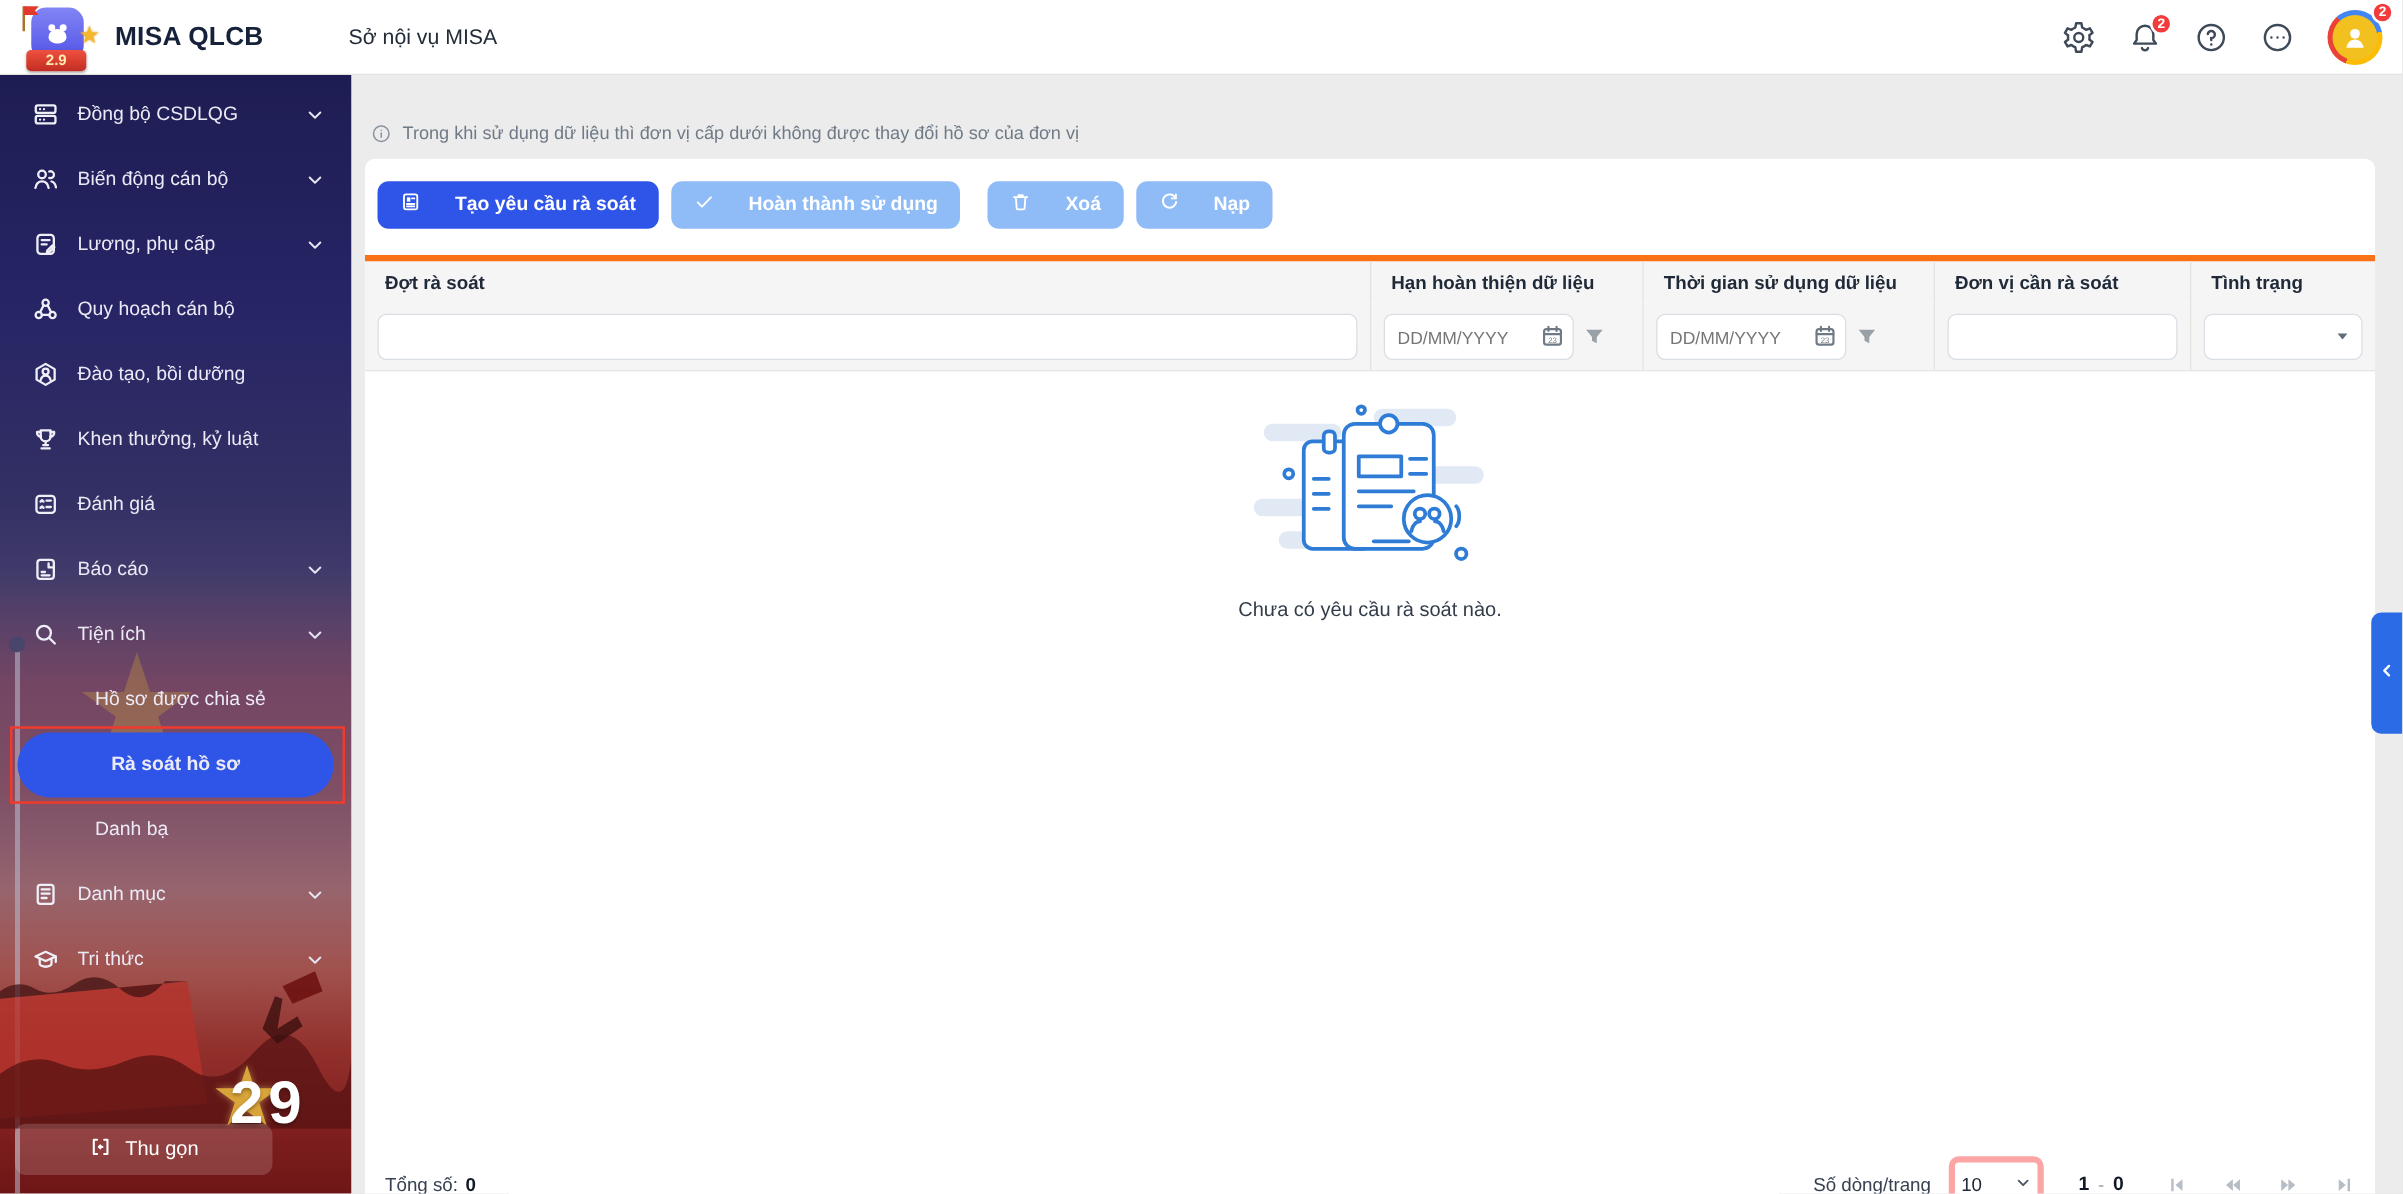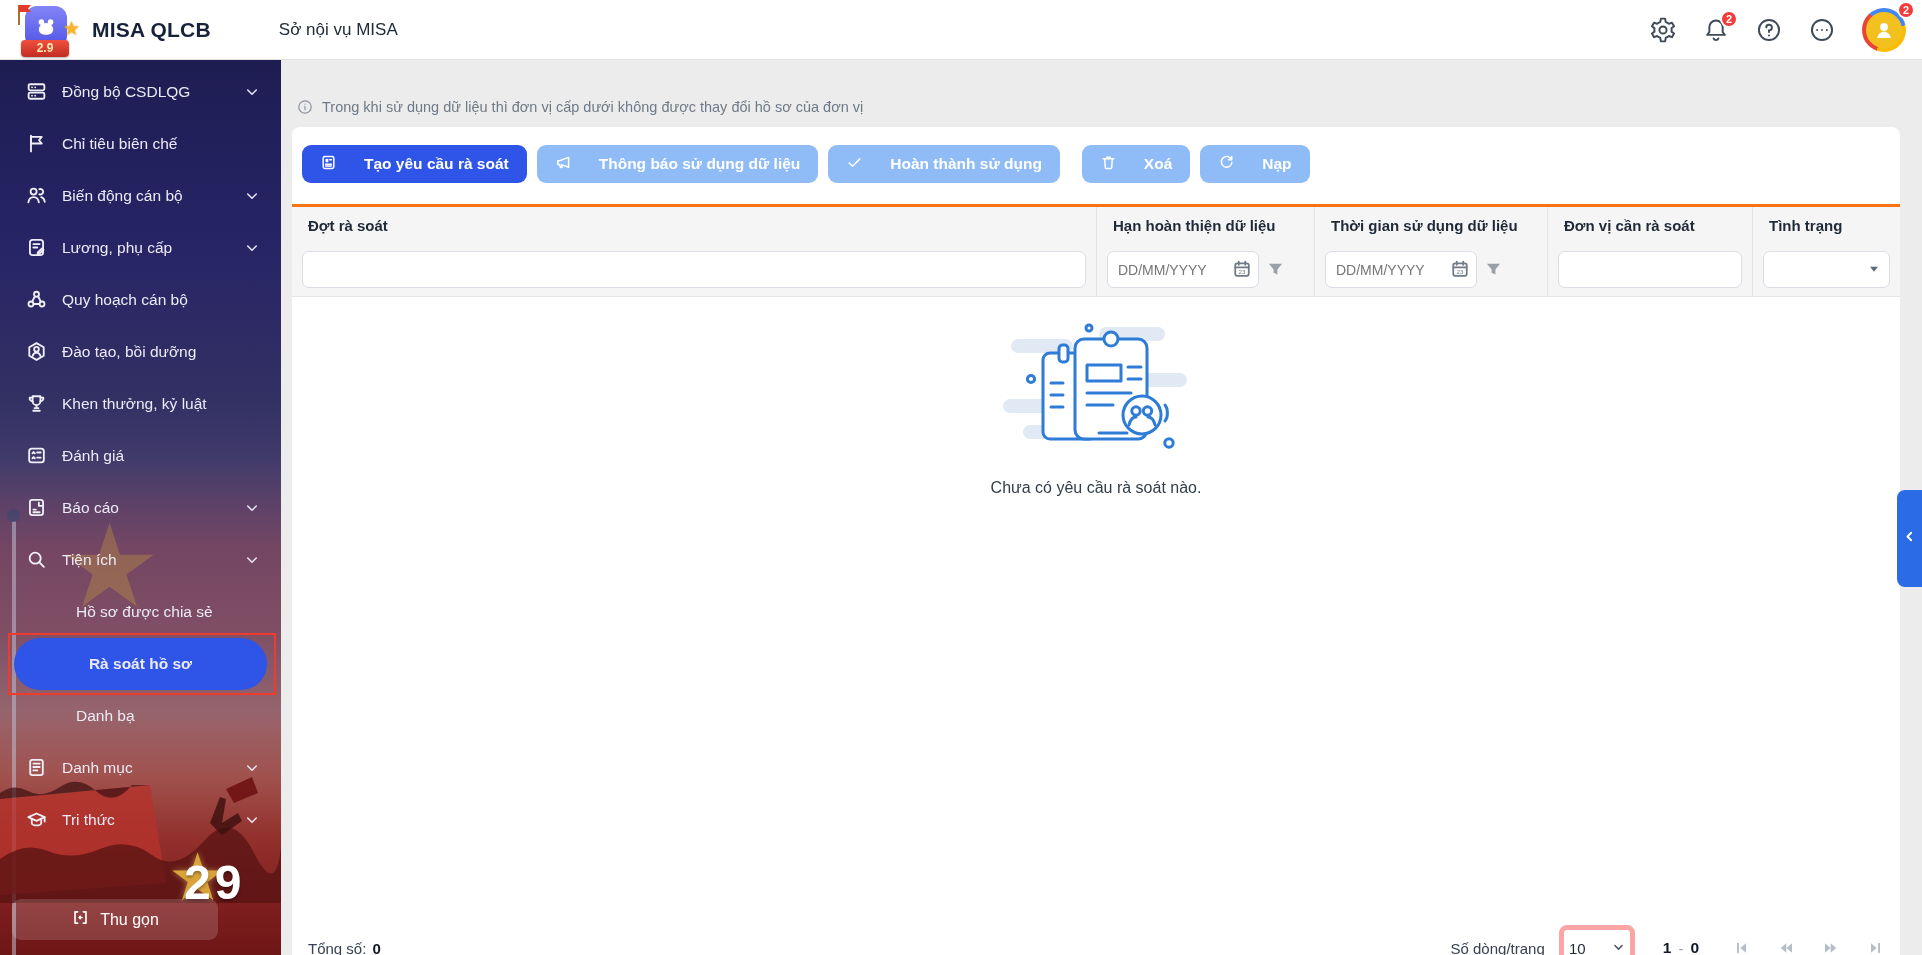--- a/index.html
+++ b/index.html
@@ -64,21 +64,21 @@
   .info-bar svg{width:16px;height:16px;color:#8a939e;flex:none;}
   .card{position:absolute;left:11px;right:22px;top:38px;bottom:10px;background:#fff;border-radius:8px;overflow:hidden;}
   .toolbar{height:77px;box-sizing:border-box;padding:18px 16px 0 10px;display:flex;gap:10px;}
   .btn{height:38px;border:none;border-radius:9px;padding:0 18px;display:flex;align-items:center;gap:27px;
       color:#fff;font-size:15.5px;font-weight:600;cursor:pointer;font-family:inherit;white-space:nowrap;}
   .btn svg{width:17px;height:17px;}
   .btn.primary{background:#2f55e8;}
   .btn.secondary{background:#8fbcf7;}
   .btn.gap-left{margin-left:12px;}
   .thead,.tfilter{display:flex;background:#f5f5f6;box-sizing:border-box;}
-  .thead{height:39px;border-top:3px solid #f97316;}
+  .thead{height:39px;border-top:5px solid #f97316;}
   .tfilter{height:54px;border-bottom:1px solid #e5e5e5;align-items:center;}
   .hcell{padding:0 16px;font-size:15px;font-weight:bold;color:#1f2937;box-sizing:border-box;height:100%;
       display:flex;align-items:center;white-space:nowrap;overflow:hidden;}
   .fcell{padding:0 10px;box-sizing:border-box;height:100%;display:flex;align-items:center;gap:8px;}
   .bordered{border-right:1px solid #e3e3e4;}
   .f-input{height:37px;border:1px solid #d9dee4;border-radius:7px;background:#fff;box-sizing:border-box;
       font-size:14px;color:#374151;padding:0 10px;font-family:inherit;outline:none;width:100%;}
   .date-wrap{position:relative;width:152px;flex:none;}
   .date-wrap .f-input{padding-right:30px;}
   .date-wrap .cal{position:absolute;right:7px;top:8px;width:20px;height:20px;color:#707a86;cursor:pointer;}
@@ -189,27 +189,20 @@
               <rect x="2" y="8.9" width="12" height="4.6" rx="1.2"></rect>
               <path d="M4.6 4.8h.01M7 4.8h.01M4.6 11.2h.01M7 11.2h.01"></path>
             </svg></span>
           <span class="mi-lb">Đồng bộ CSDLQG</span>
           <span class="mi-ch"><svg viewBox="0 0 16 16" fill="none" stroke="currentColor" stroke-width="1.4" stroke-linecap="round" stroke-linejoin="round">
               <path d="M4.2 6.2L8 10l3.8-3.8"></path>
             </svg></span>
         </div>
         <div class="mi">
           <span class="mi-ic"><svg viewBox="0 0 16 16" fill="none" stroke="currentColor" stroke-width="1.4" stroke-linecap="round" stroke-linejoin="round">
-              <path d="M3.8 2v12"></path>
-              <path d="M3.8 3h8.2L9.9 5.5 12 8H3.8z"></path>
-            </svg></span>
-          <span class="mi-lb">Chỉ tiêu biên chế</span>
-        </div>
-        <div class="mi">
-          <span class="mi-ic"><svg viewBox="0 0 16 16" fill="none" stroke="currentColor" stroke-width="1.4" stroke-linecap="round" stroke-linejoin="round">
               <circle cx="5.8" cy="5" r="2.3"></circle>
               <path d="M1.8 13.2c.4-2.6 2-4 4-4s3.6 1.4 4 4"></path>
               <path d="M10.2 3.2a2.1 2.1 0 1 1 0 3.9M11.6 9.3c1.5.4 2.4 1.7 2.7 3.6"></path>
             </svg></span>
           <span class="mi-lb">Biến động cán bộ</span>
           <span class="mi-ch"><svg viewBox="0 0 16 16" fill="none" stroke="currentColor" stroke-width="1.4" stroke-linecap="round" stroke-linejoin="round">
               <path d="M4.2 6.2L8 10l3.8-3.8"></path>
             </svg></span>
         </div>
         <div class="mi">
@@ -325,26 +318,20 @@
 
     <div class="card">
       <div class="toolbar" id="toolbar">
           <button class="btn primary">
             <span class=""><svg viewBox="0 0 16 16" fill="none" stroke="currentColor" stroke-width="1.4" stroke-linecap="round" stroke-linejoin="round">
                 <rect x="3" y="2.4" width="10" height="11.2" rx="1.6"></rect>
                 <rect x="5.2" y="4.6" width="2.6" height="3.2" fill="currentColor" stroke="none"></rect>
                 <path d="M9 5.4h1.8M5.2 9.6h5.6M5.2 11.4h5.6"></path>
               </svg></span>
             <span>Tạo yêu cầu rà soát</span>
-          </button>
-          <button class="btn secondary">
-            <span class=""><svg viewBox="0 0 16 16" fill="none" stroke="currentColor" stroke-width="1.4" stroke-linecap="round" stroke-linejoin="round">
-                <path d="M12.8 3.2L4.2 6.4H2.6v3.4h1.6l1 3 1.7-.5-.8-2.3 6.7 2.4z"></path>
-              </svg></span>
-            <span>Thông báo sử dụng dữ liệu</span>
           </button>
           <button class="btn secondary">
             <span class=""><svg viewBox="0 0 16 16" fill="none" stroke="currentColor" stroke-width="1.4" stroke-linecap="round" stroke-linejoin="round">
                 <path d="M3 8.4l3.2 3.2L13 4.6"></path>
               </svg></span>
             <span>Hoàn thành sử dụng</span>
           </button>
           <button class="btn secondary gap-left">
             <span class=""><svg viewBox="0 0 16 16" fill="none" stroke="currentColor" stroke-width="1.4" stroke-linecap="round" stroke-linejoin="round">
                 <path d="M3 4.4h10M6.4 4.4V3h3.2v1.4M4.4 4.4l.6 8.4c0 .5.4.8.9.8h4.2c.5 0 .9-.3.9-.8l.6-8.4"></path>

